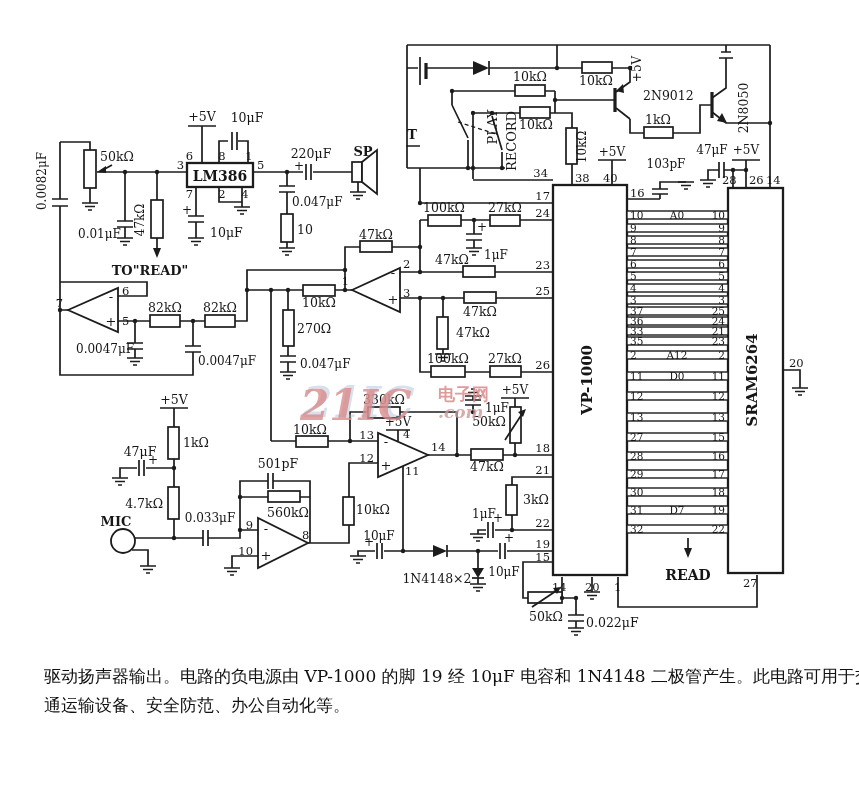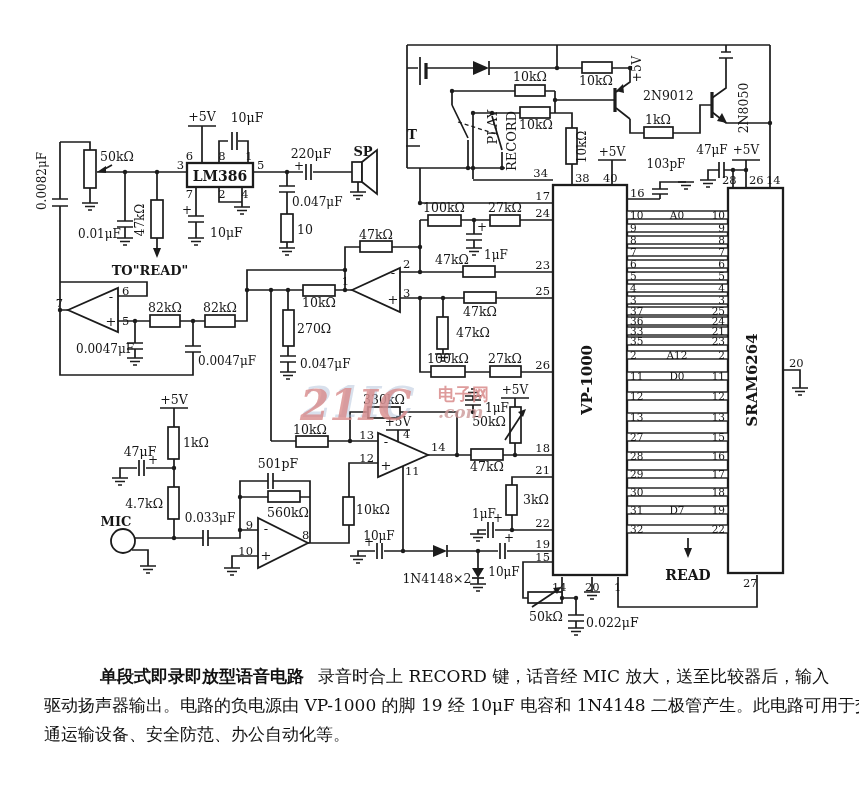--- a/index.html
+++ b/index.html
@@ -485,16 +485,15 @@
       <text transform="translate(592,380) rotate(-90)" font-size="15" text-anchor="middle" class="bold">VP-1000</text>
       <text transform="translate(757,380) rotate(-90)" font-size="15" text-anchor="middle" class="bold">SRAM6264</text>
       <text x="303" y="417" text-anchor="start" class="wme">21IC</text>
       <text x="300" y="420" text-anchor="start" class="wmb">21IC</text>
       <text x="438" y="400" text-anchor="start" class="wmc">电子网</text>
       <text x="438" y="418" text-anchor="start" class="wmi">.com</text>
     </g>
 </svg>
 
 <div class="caption">
-  <div class="line ind"><span class="t">单段式即录即放型语音电路</span><span>录音时合上 RECORD 键，话音经 MIC 放大，送至比较器后，输入</span></div>
   <div class="line">驱动扬声器输出。电路的负电源由 VP-1000 的脚 19 经 10μF 电容和 1N4148 二极管产生。此电路可用于交</div>
   <div class="line">通运输设备、安全防范、办公自动化等。</div>
 </div>
 
 </body></html>

